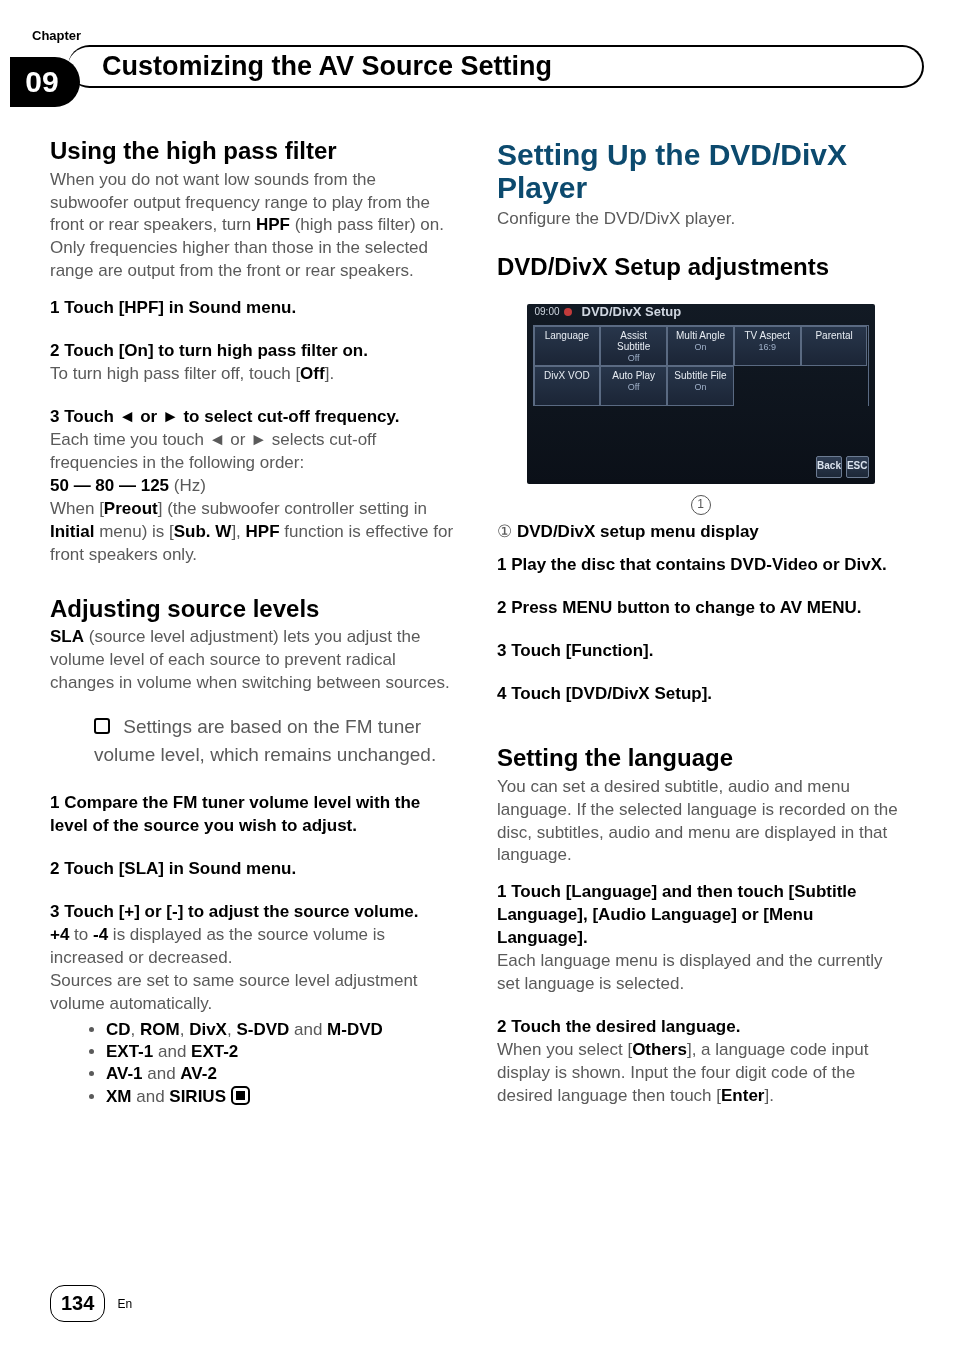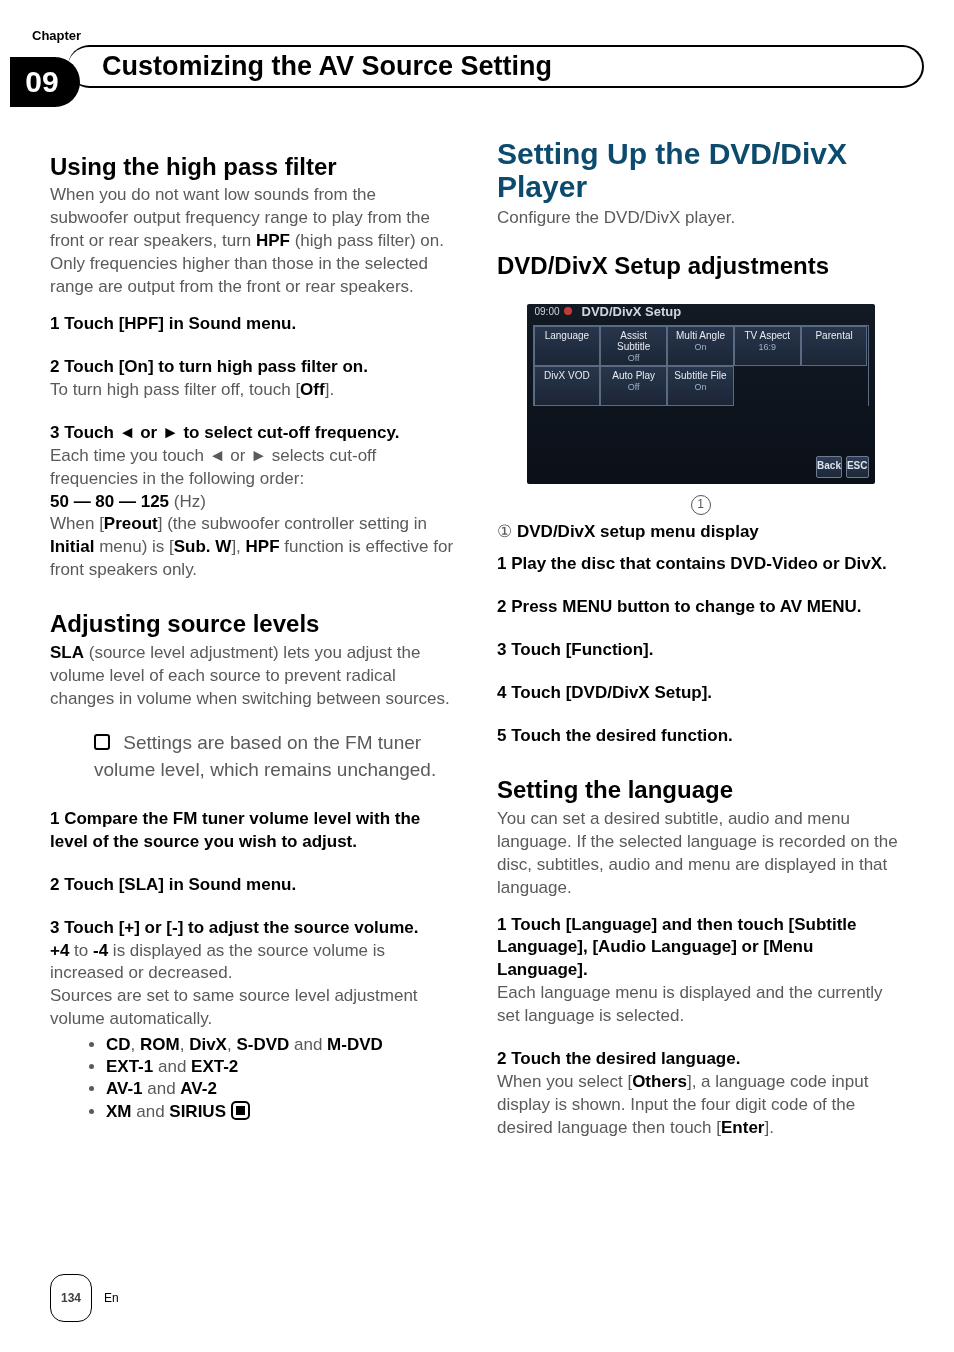--- a/index.html
+++ b/index.html
@@ -231,24 +231,24 @@
     position:absolute;
     left: 50px;
     bottom: 30px;
     display:flex;
     align-items:center;
     gap:12px;
   }
   .page-num {
     border:1.5px solid #000;
     border-radius: 14px;
-    padding: 16px 10px;
+    padding: 6px 10px;
     font-weight:700;
-    color:#404040;
-    font-size:12px;
+    color:#000000;
+    font-size:20px;
   }
   .lang { font-size:12px; font-weight:400; color:#000;text-align:center; }
 
   
   span[data-bind] { }
 </style>
 </head>
 <body>
 
 <div class="page">
@@ -360,21 +360,20 @@
       </p>
 
       <p class="step" data-bind="right.setup.step1">1    Play the disc that contains DVD-Video or DivX.</p>
       <div class="spacer-sm"></div>
       <p class="step" data-bind="right.setup.step2">2    Press MENU button to change to AV MENU.</p>
       <div class="spacer-sm"></div>
       <p class="step" data-bind="right.setup.step3">3    Touch [Function].</p>
       <div class="spacer-sm"></div>
       <p class="step" data-bind="right.setup.step4">4    Touch [DVD/DivX Setup].</p>
       <div class="spacer-sm"></div>
-      <p class="step" data-bind="right.setup.step5">5    Touch the desired function.</p>
 
       <div class="spacer-md"></div>
 
       <h2 class="section" data-bind="right.language.heading">Setting the language</h2>
       <p class="body" data-bind="right.language.intro">You can set a desired subtitle, audio and menu language. If the selected language is recorded on the disc, subtitles, audio and menu are displayed in that language.</p>
 
       <p class="step" data-bind="right.language.step1">1    Touch [Language] and then touch [Subtitle Language], [Audio Language] or [Menu Language].</p>
       <p class="followup" data-bind="right.language.step1_follow">Each language menu is displayed and the currently set language is selected.</p>
       <div class="spacer-sm"></div>
       <p class="step" data-bind="right.language.step2">2    Touch the desired language.</p>

